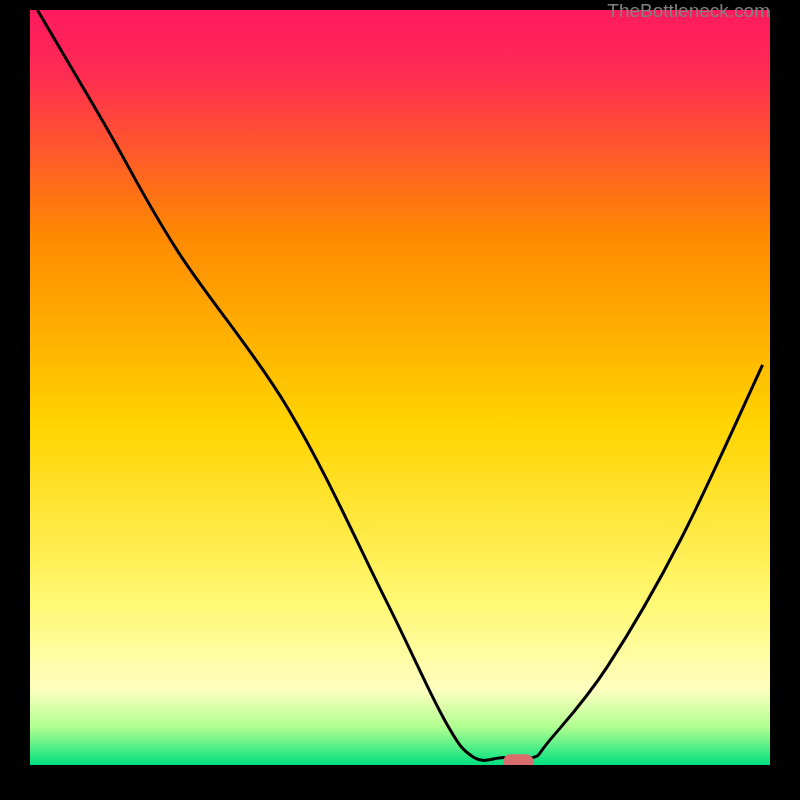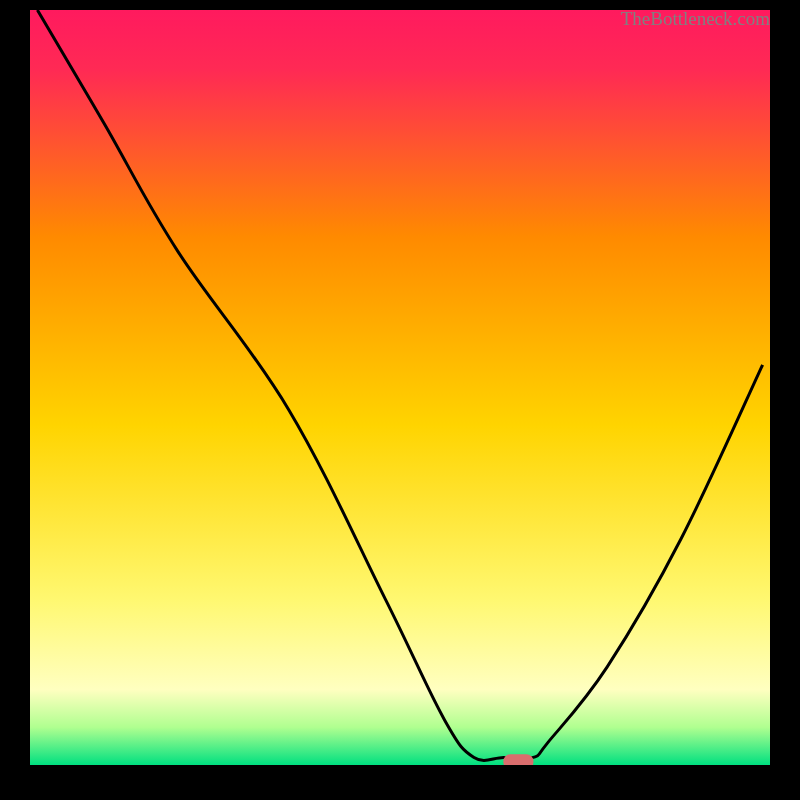--- a/index.html
+++ b/index.html
@@ -13,25 +13,25 @@
   }
   .chart-container {
     position: absolute;
     left: 30px;
     top: 10px;
     width: 740px;
     height: 755px;
   }
   .watermark {
     position: absolute;
-    top: 8px;
+    top: 0px;
     right: 30px;
     color: #808080;
     font-size: 19px;
-    font-family: Liberation Serif, serif;
+    font-family: Liberation Sans, sans-serif;
     z-index: 10;
   }
   svg {
     display: block;
   }
 </style>
 </head>
 <body>
 
 <div class="watermark">TheBottleneck.com</div>

